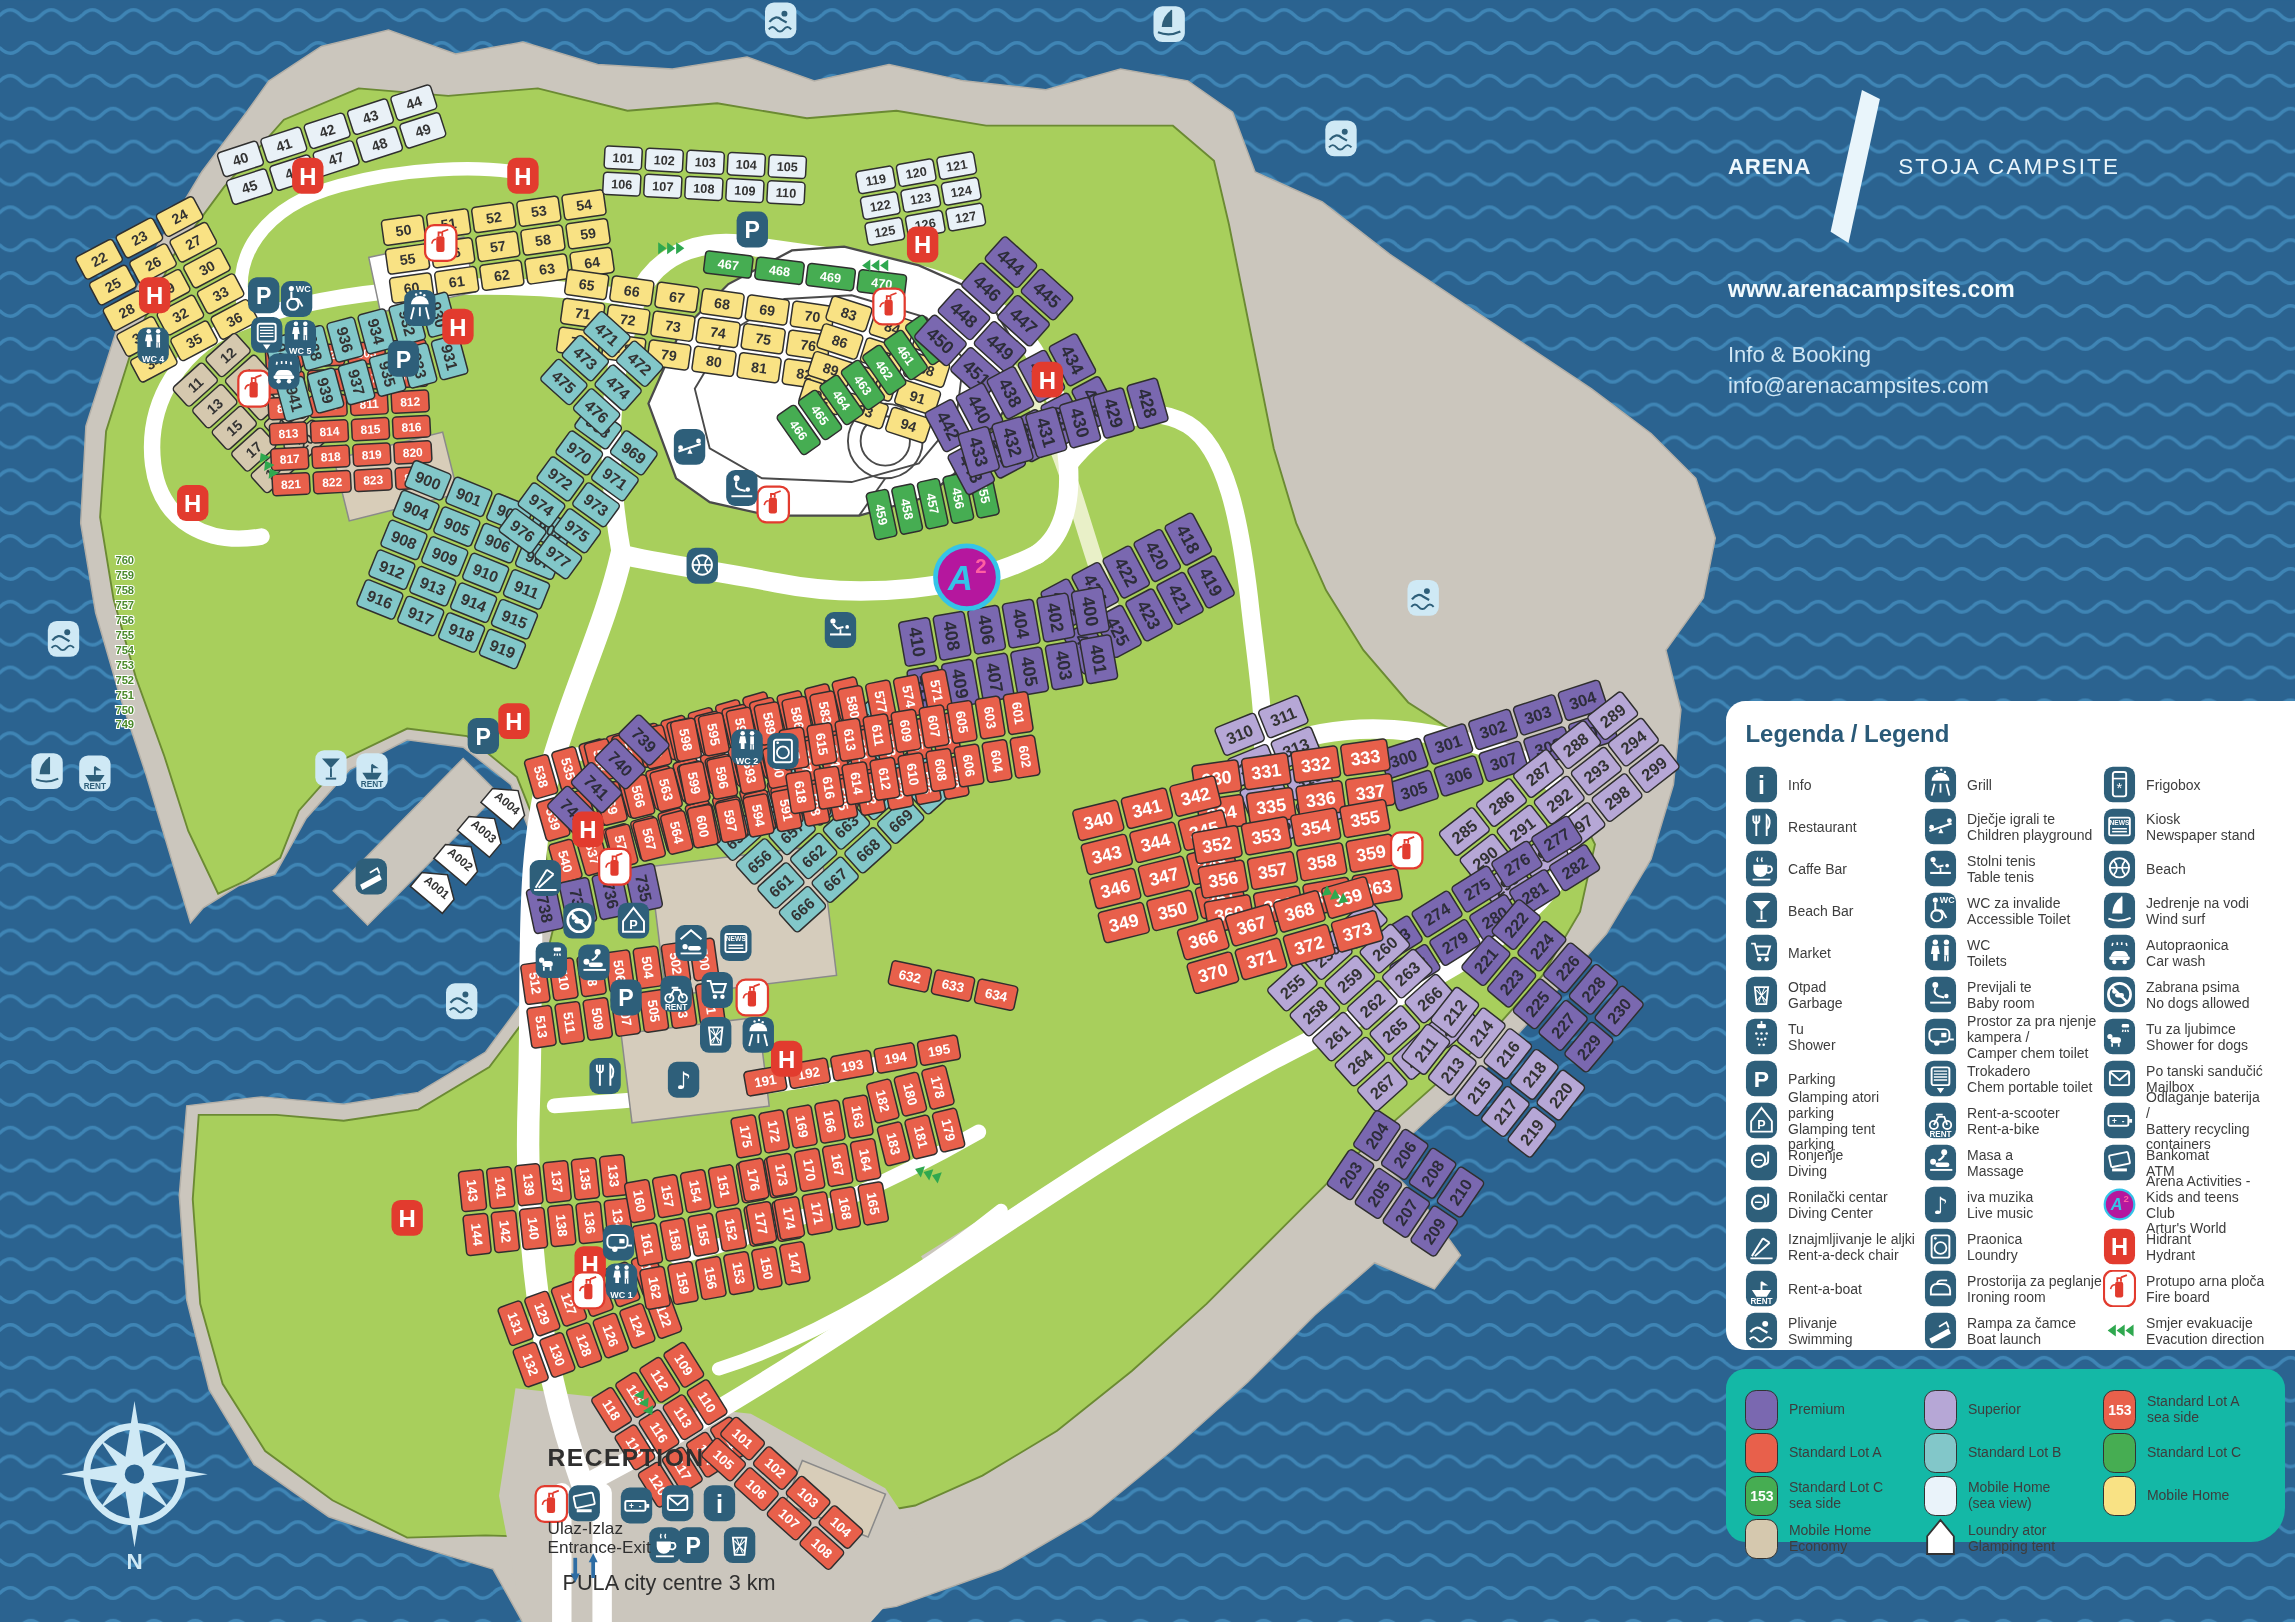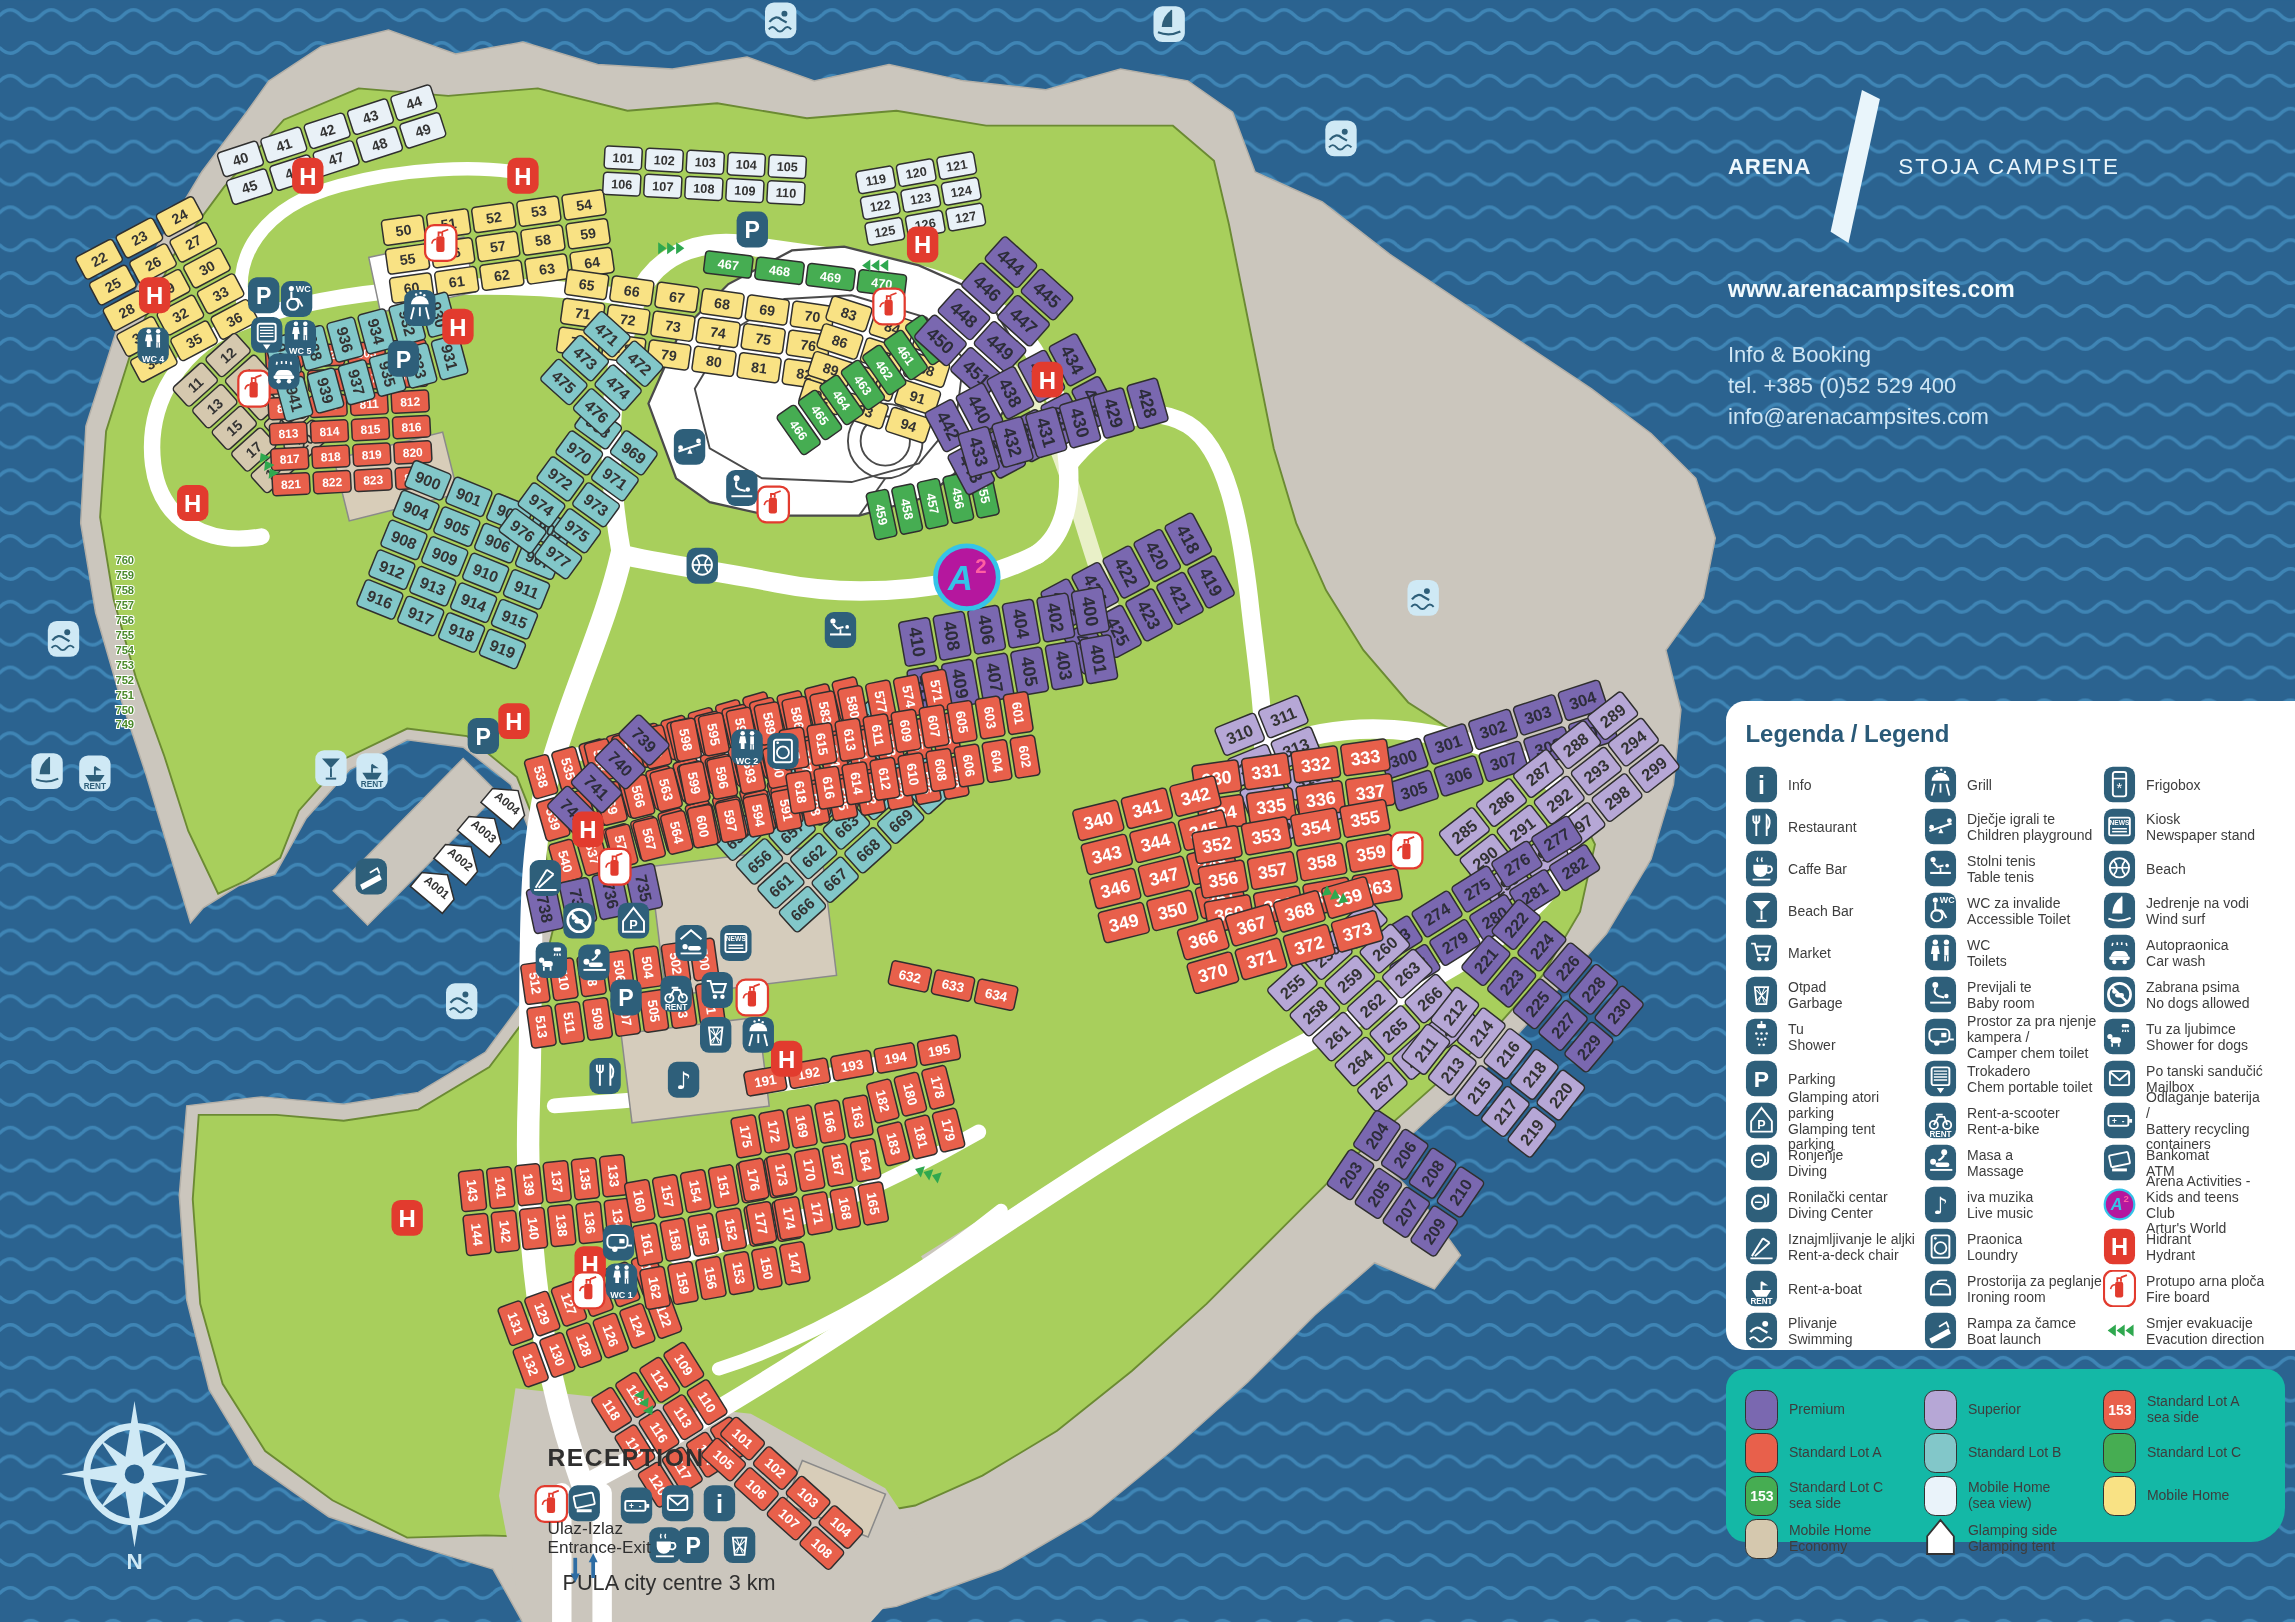--- a/index.html
+++ b/index.html
@@ -1894,21 +1894,20 @@
     <div class="brand-row">
       <span class="brand-name">ARENA</span>
       <svg class="brand-slash" width="69" height="153" viewBox="0 0 92 205">
           <polygon points="56,0 80,12 38,205 14,190" fill="#e9f5fb"></polygon>
         </svg>
       <span class="brand-site">STOJA CAMPSITE</span>
     </div>
     <div class="website">www.arenacampsites.com</div>
     <div class="booking">
       <div>Info &amp; Booking</div>
-      <div>tel. +385 (0)52 529 400</div>
       <div>info@arenacampsites.com</div>
     </div>
   </div>
 
   <div id="legend">
     <h2>Legenda / Legend</h2>
     <div class="leg-grid" id="legGrid">
         <div class="leg-item">
           <span><svg width="33" height="37" viewBox="0 0 44 50">
               <rect x="1" y="1" width="42" height="48" rx="12" fill="#2e5f7a"></rect>
@@ -2470,21 +2469,21 @@
           <div class="leg-label">
             <div>Mobile Home</div>
             <div>(sea view)</div>
           </div>
         </div>
         <div class="lot-item">
           <span><svg width="33" height="40" viewBox="0 0 44 54">
               <path d="M22,4 L40,26 V50 H4 V26 Z" fill="#fff" stroke="#333" stroke-width="2.5"></path>
             </svg></span>
           <div class="leg-label">
-            <div>Glamping  side</div>
+            <div>Loundry  ator</div>
             <div>Glamping tent</div>
           </div>
         </div>
         <div class="lot-item">
           <div class="swatch" style="background: rgb(232, 96, 75);">153</div>
           <div class="leg-label">
             <div>Standard Lot A</div>
             <div>sea side</div>
           </div>
         </div>

